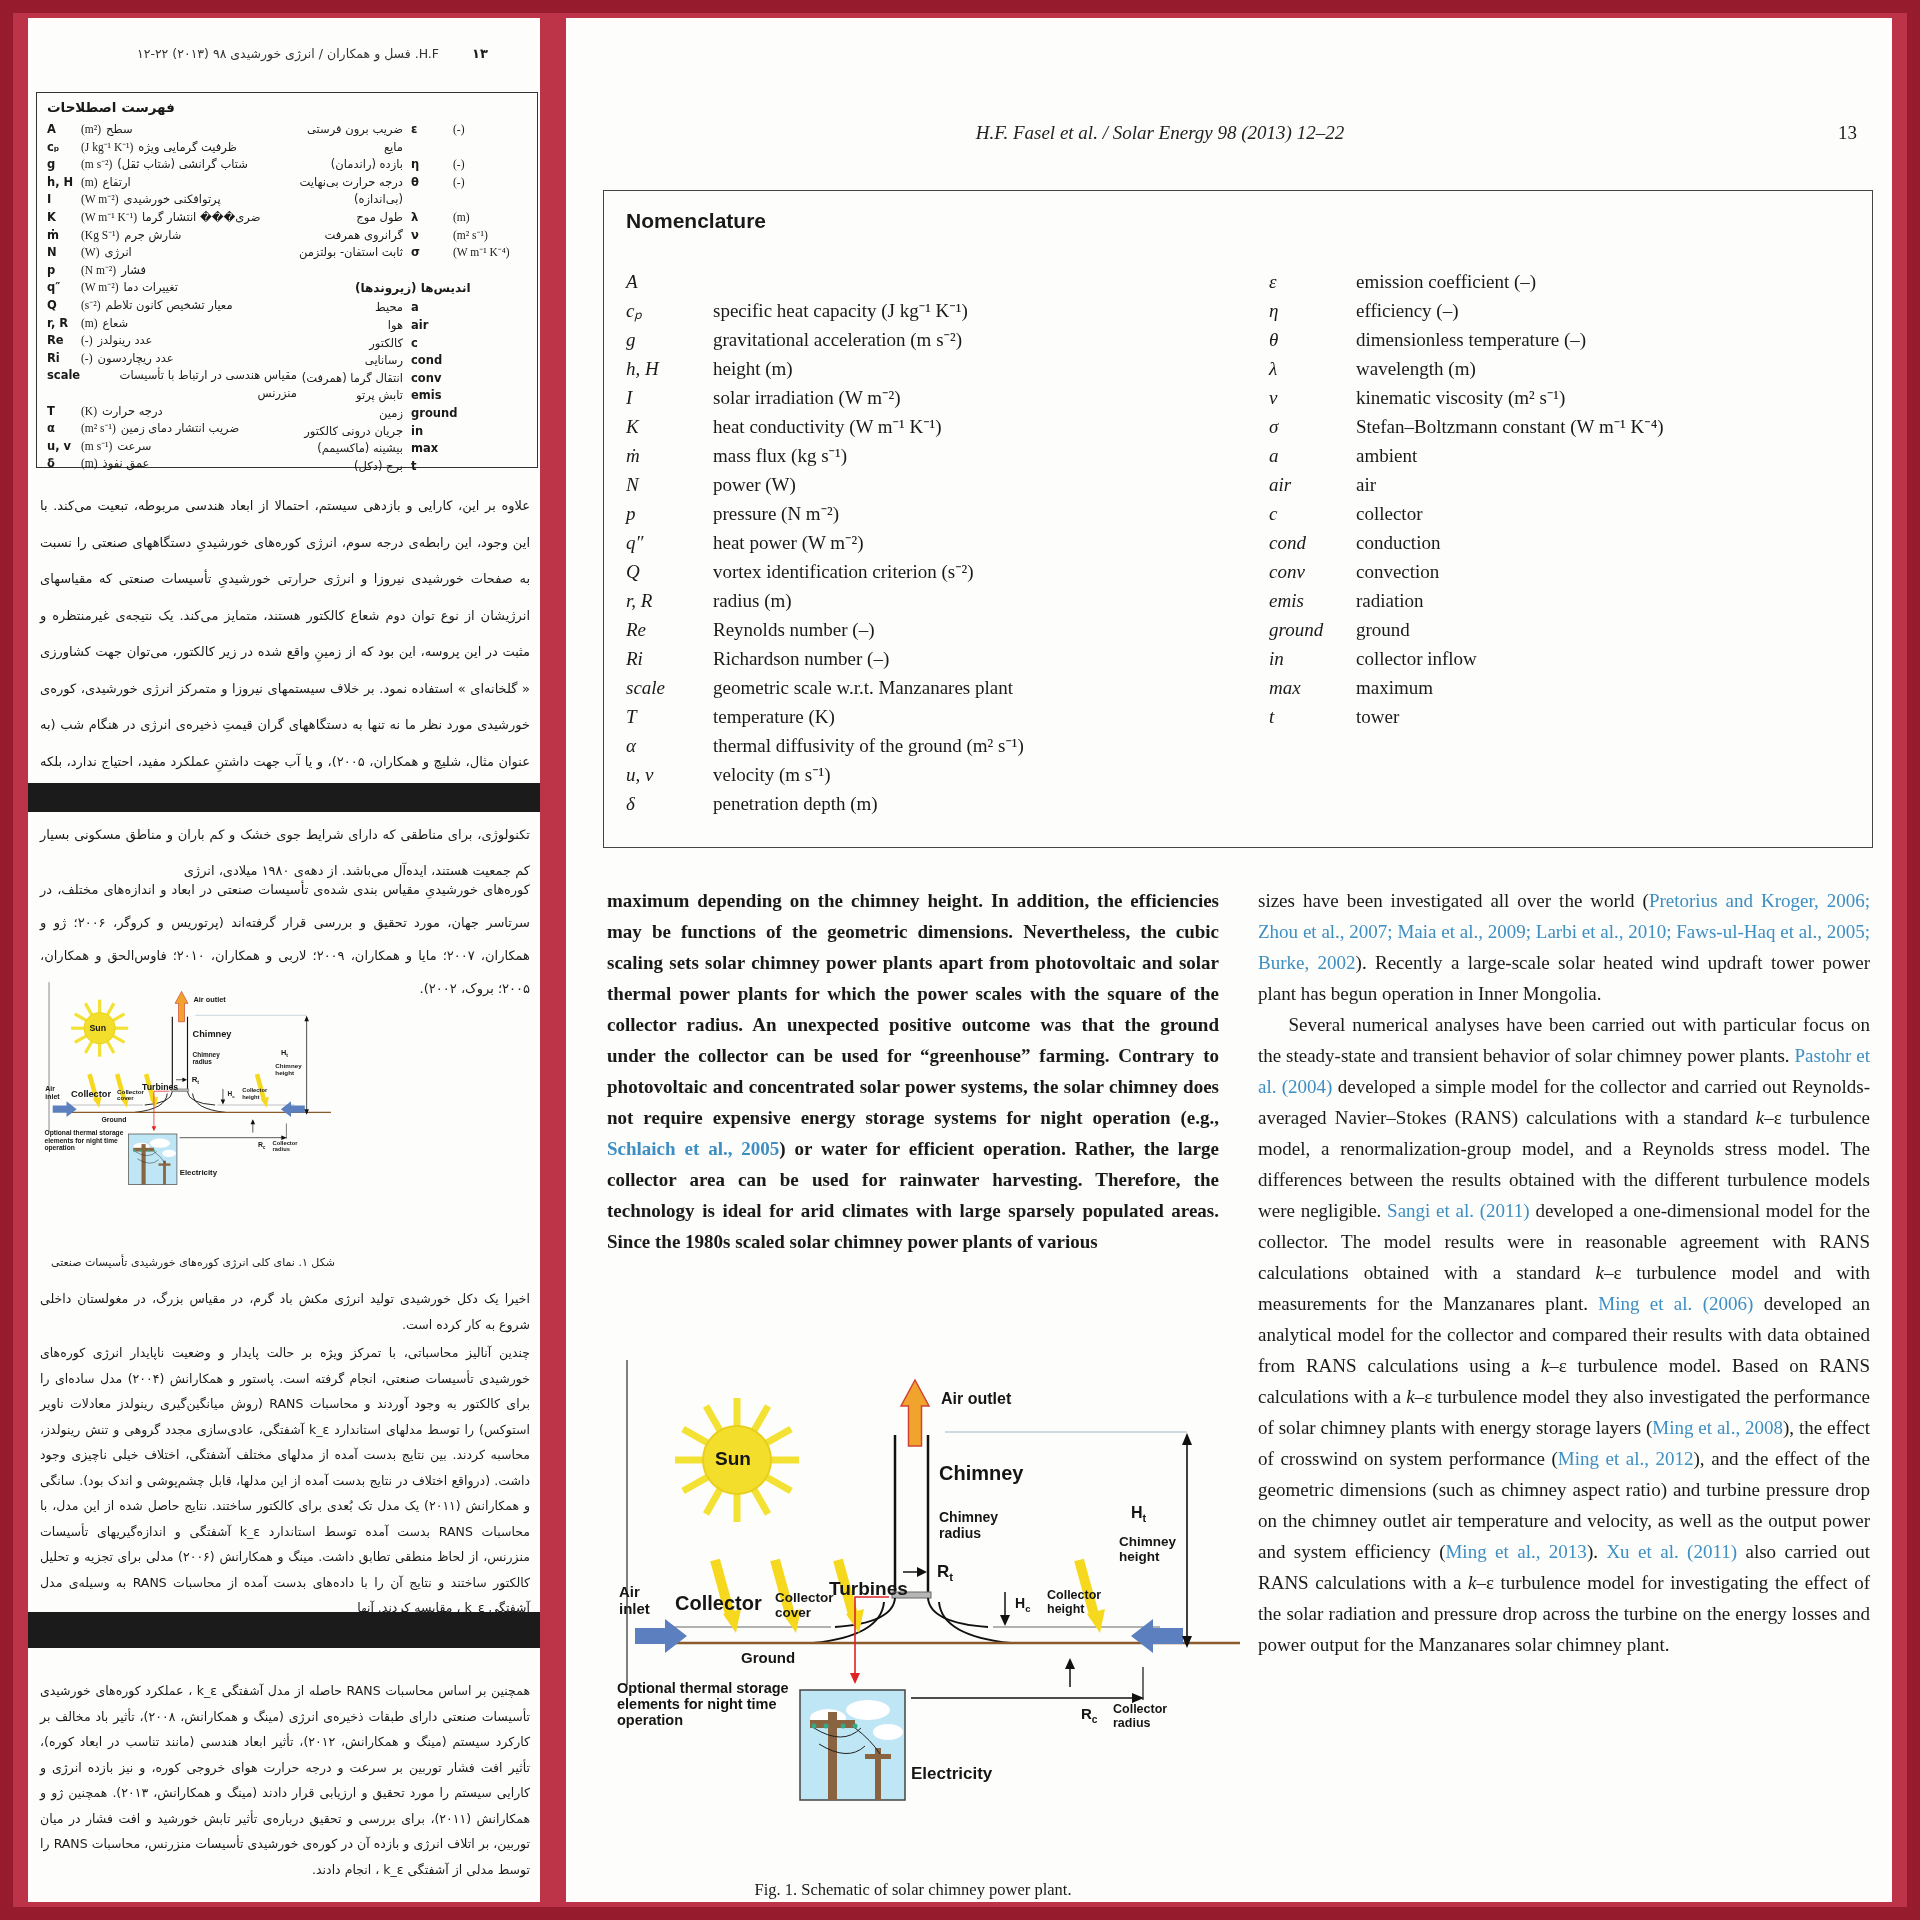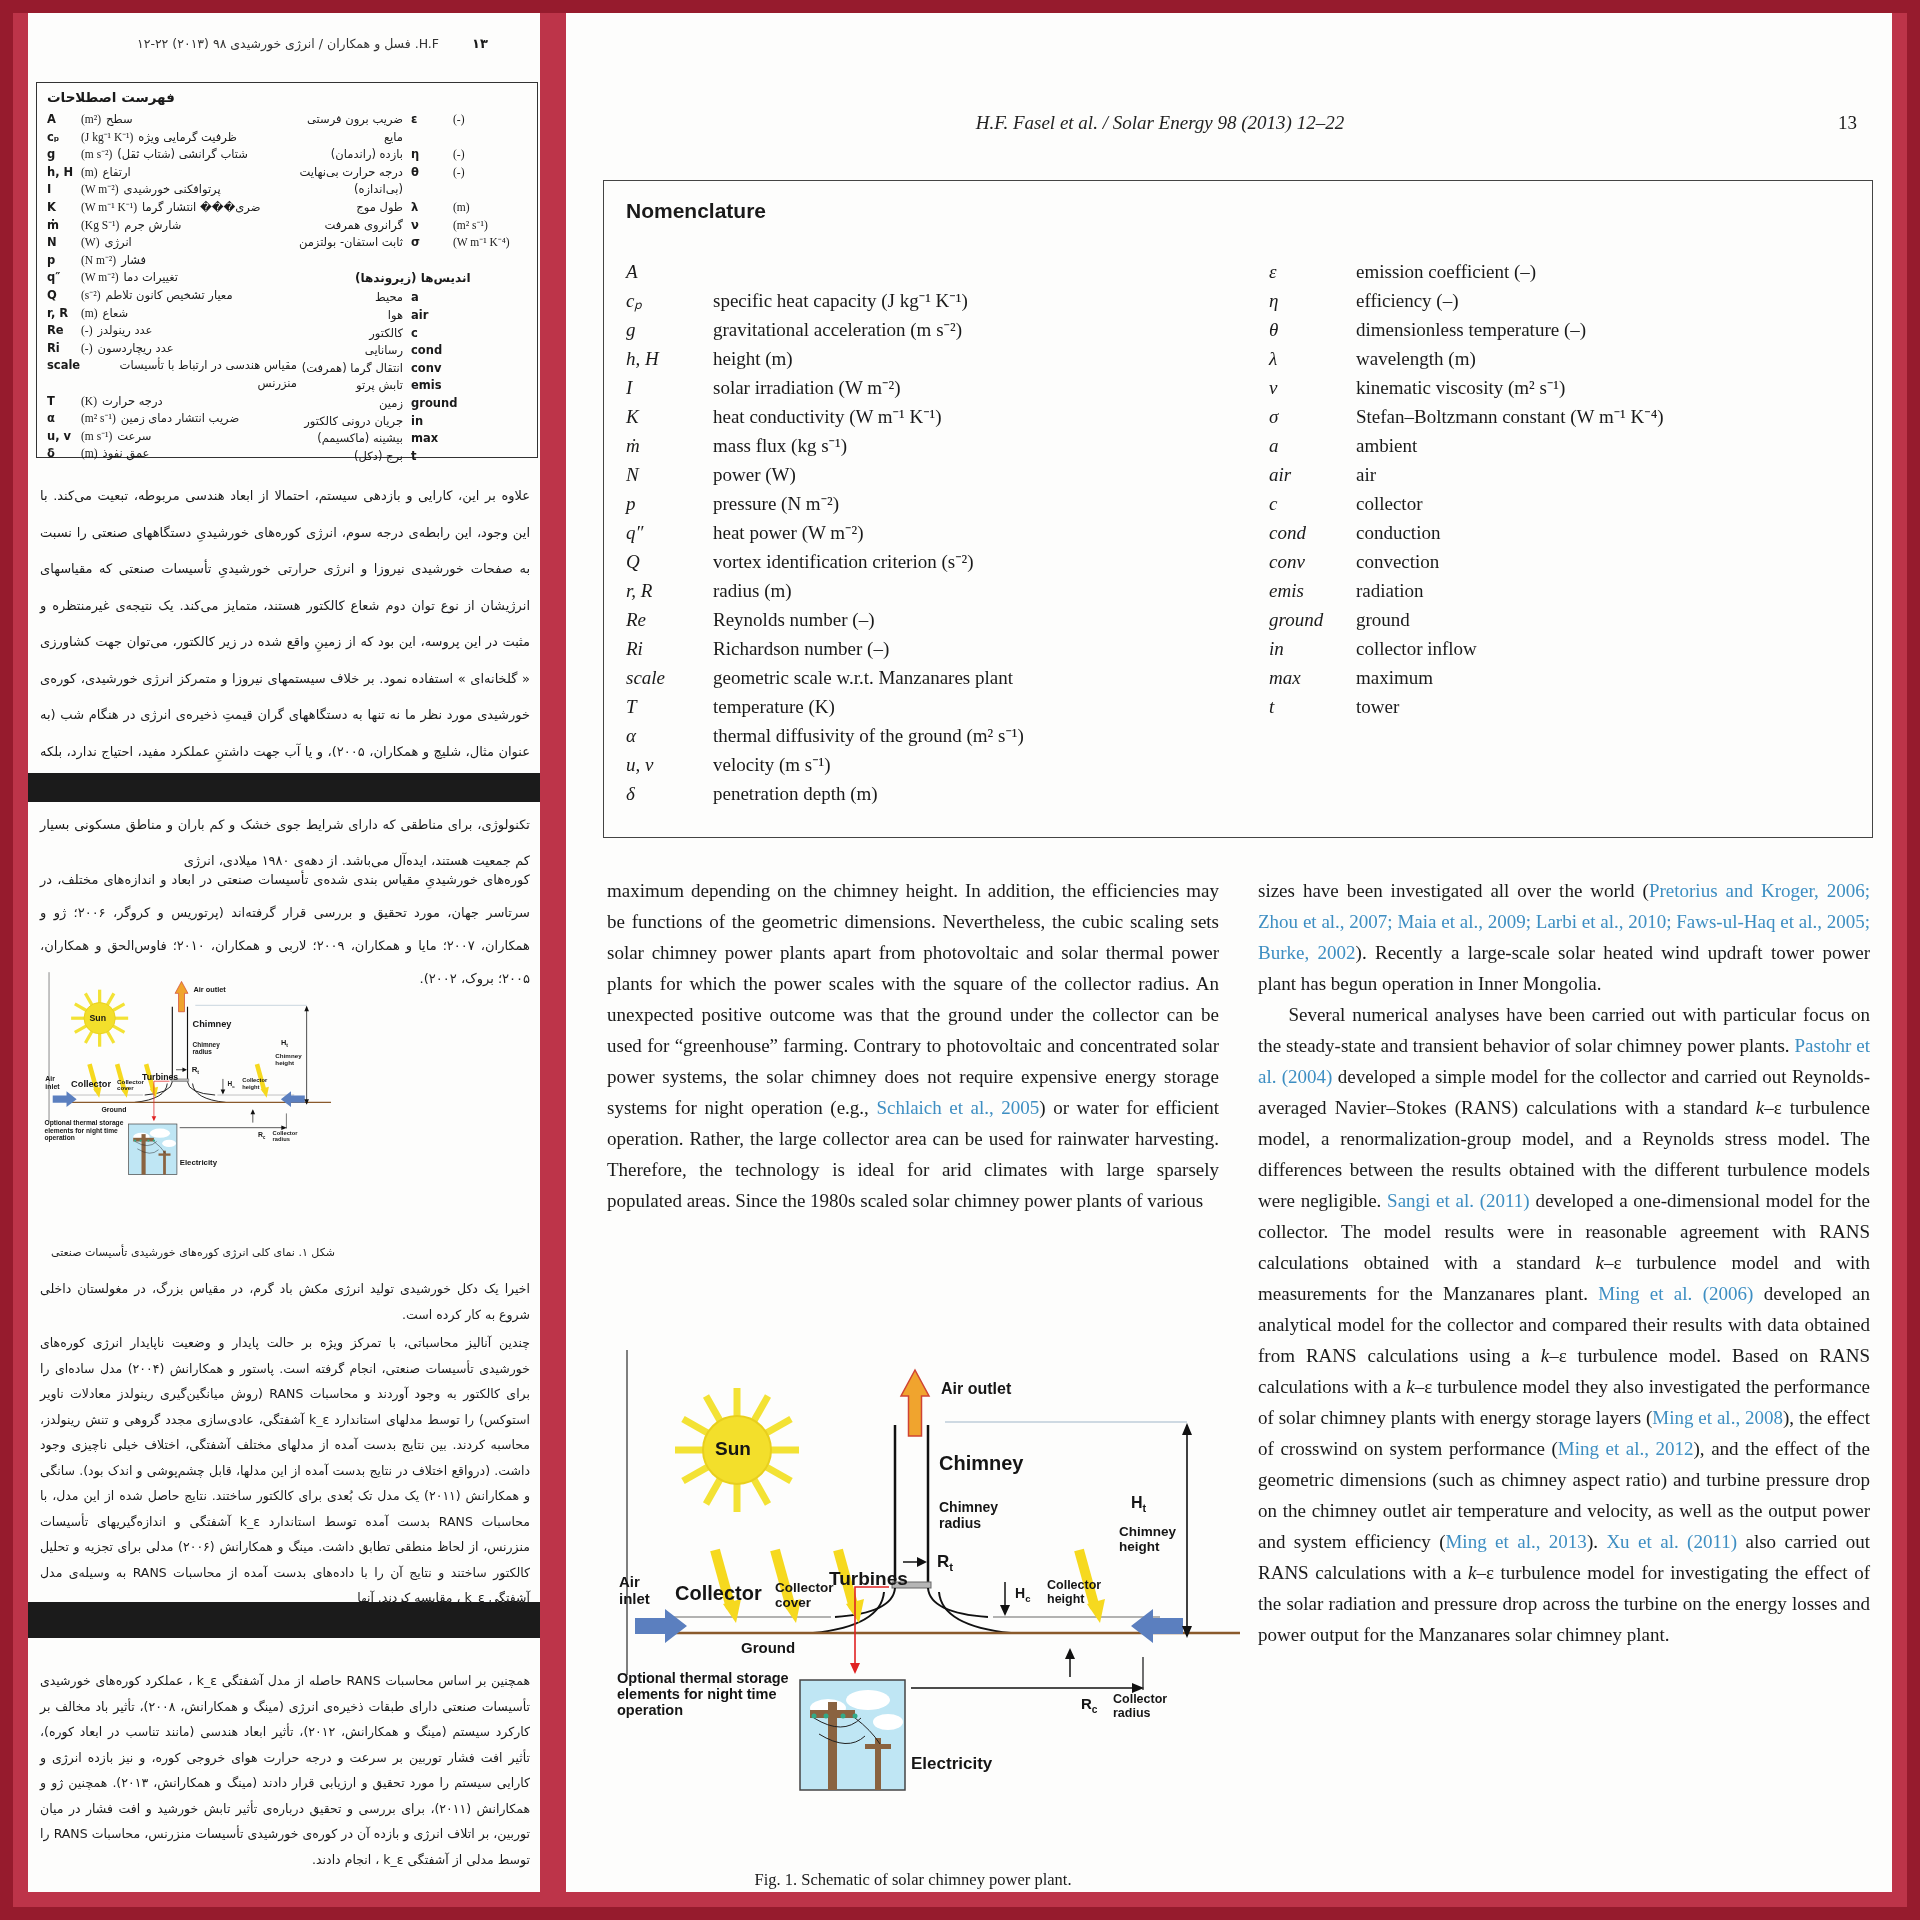--- a/index.html
+++ b/index.html
@@ -1,19 +1,19 @@
 <!DOCTYPE html>
 <html><head>
 <meta charset="utf-8">
 <style>
   html,body{margin:0;padding:0;}
   body{width:1920px;height:1920px;position:relative;overflow:hidden;
        background:#bd3449;font-family:"Liberation Serif",serif;color:#1a1a1a;}
   #outer-frame{position:absolute;inset:0;border:13px solid #961b2d;pointer-events:none;z-index:60;}
-  .page{position:absolute;top:8px;height:1884px;background:#fdfdfc;}
+  .page{position:absolute;top:18px;height:1884px;background:#fdfdfc;}
   #page-left{left:28px;width:512px;}
   #page-right{left:566px;width:1326px;}
 
   
   .en-header{position:absolute;top:104px;left:374px;width:440px;text-align:center;
              font-style:italic;font-size:19px;color:#222;}
   .en-pagenum{position:absolute;top:104px;left:1272px;font-size:19px;}
   .nom-box{position:absolute;left:37px;top:172px;width:1268px;height:656px;
            border:1.6px solid #444;}
   .nom-title{position:absolute;left:22px;top:18px;font-family:"Liberation Sans",sans-serif;
@@ -22,21 +22,21 @@
   .en-col-l{left:22px;width:630px;}
   .en-col-r{left:665px;width:590px;}
   .nrow{display:flex;font-size:19px;line-height:29px;}
   .nsym{flex:none;width:87px;font-style:italic;}
   .ndesc{flex:1;}
   .nsub-title{font-style:italic;font-size:19px;margin:27px 0 2px 0;line-height:29px;}
 
   .bodycol{position:absolute;top:867px;width:612px;font-size:19px;line-height:31px;
            text-align:justify;}
   .bodycol p{margin:0;}
-  #col-left-body{left:41px;}
+  #col-left-body{left:41px;font-weight:bold;}
   #col-right-body{left:692px;}
   .indent{text-indent:1.6em;}
   .lnk{color:#3d8ec2;}
   .it{font-style:italic;}
   .fig-caption-en{position:absolute;left:41px;top:1862px;width:612px;text-align:center;
                   font-size:16.5px;}
 
   
   .fig{position:relative;width:640px;height:555px;}
   #fig-big{position:absolute;left:37px;top:1322px;width:640px;height:555px;}

